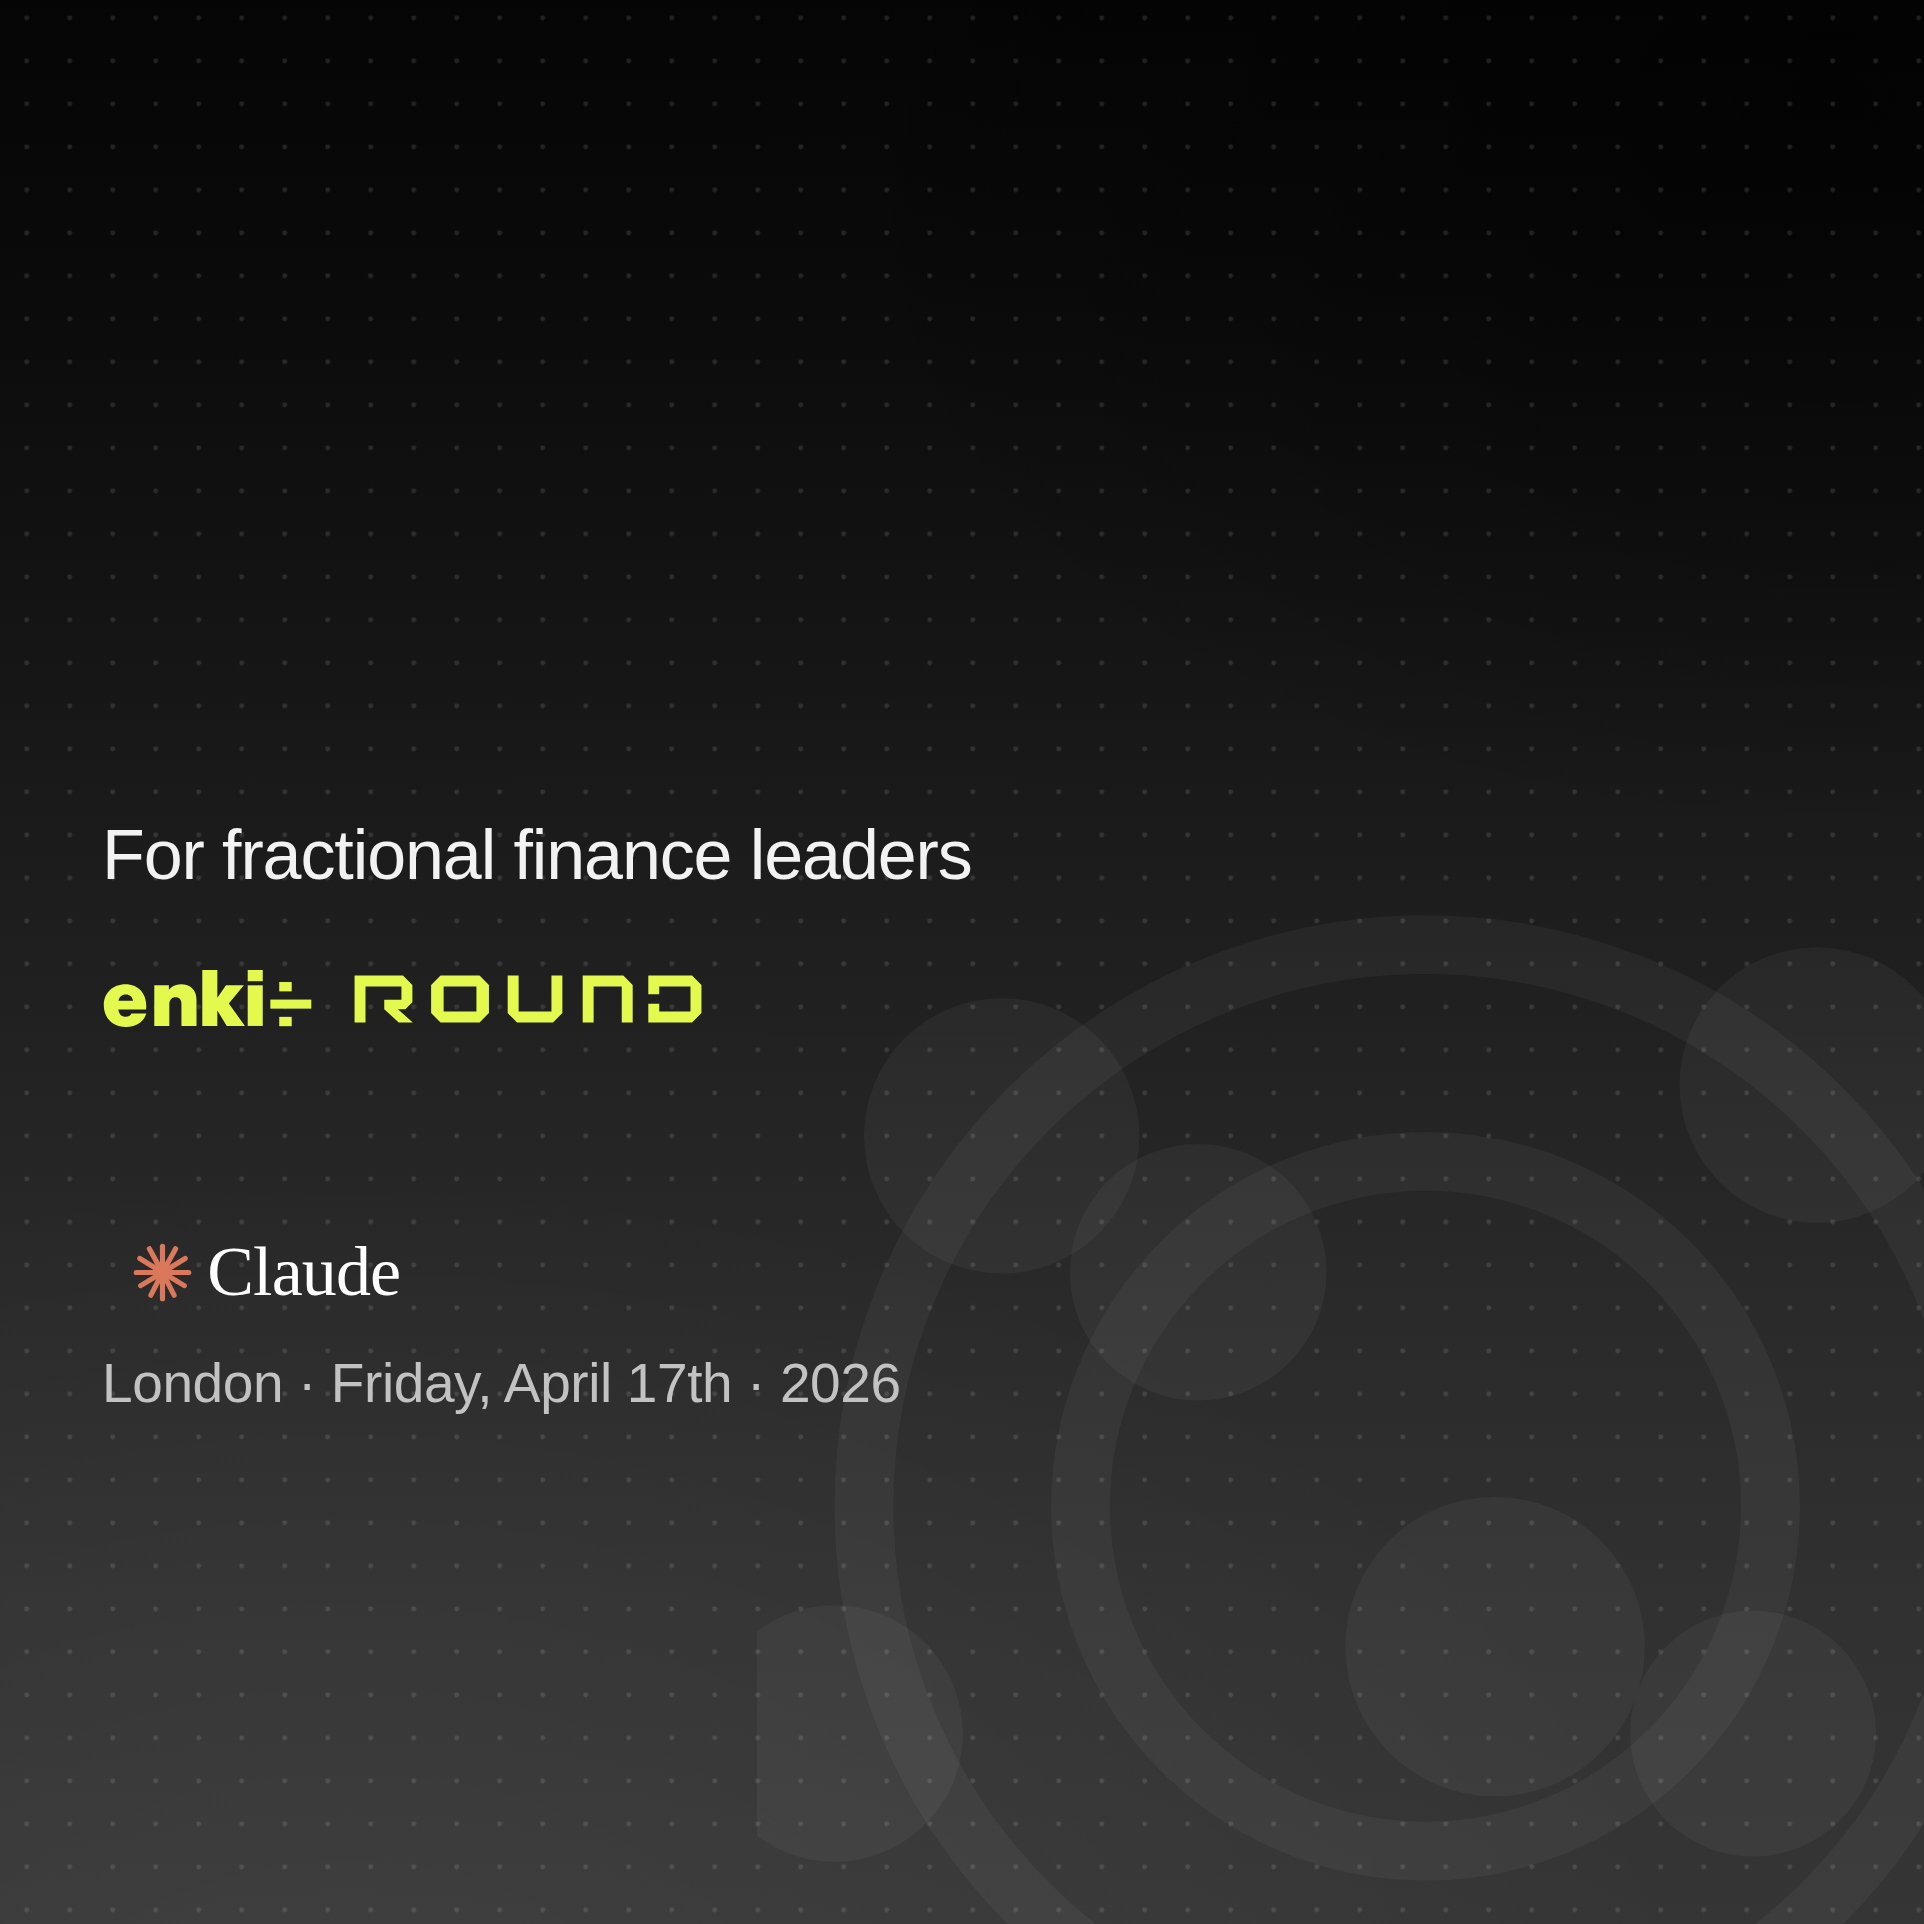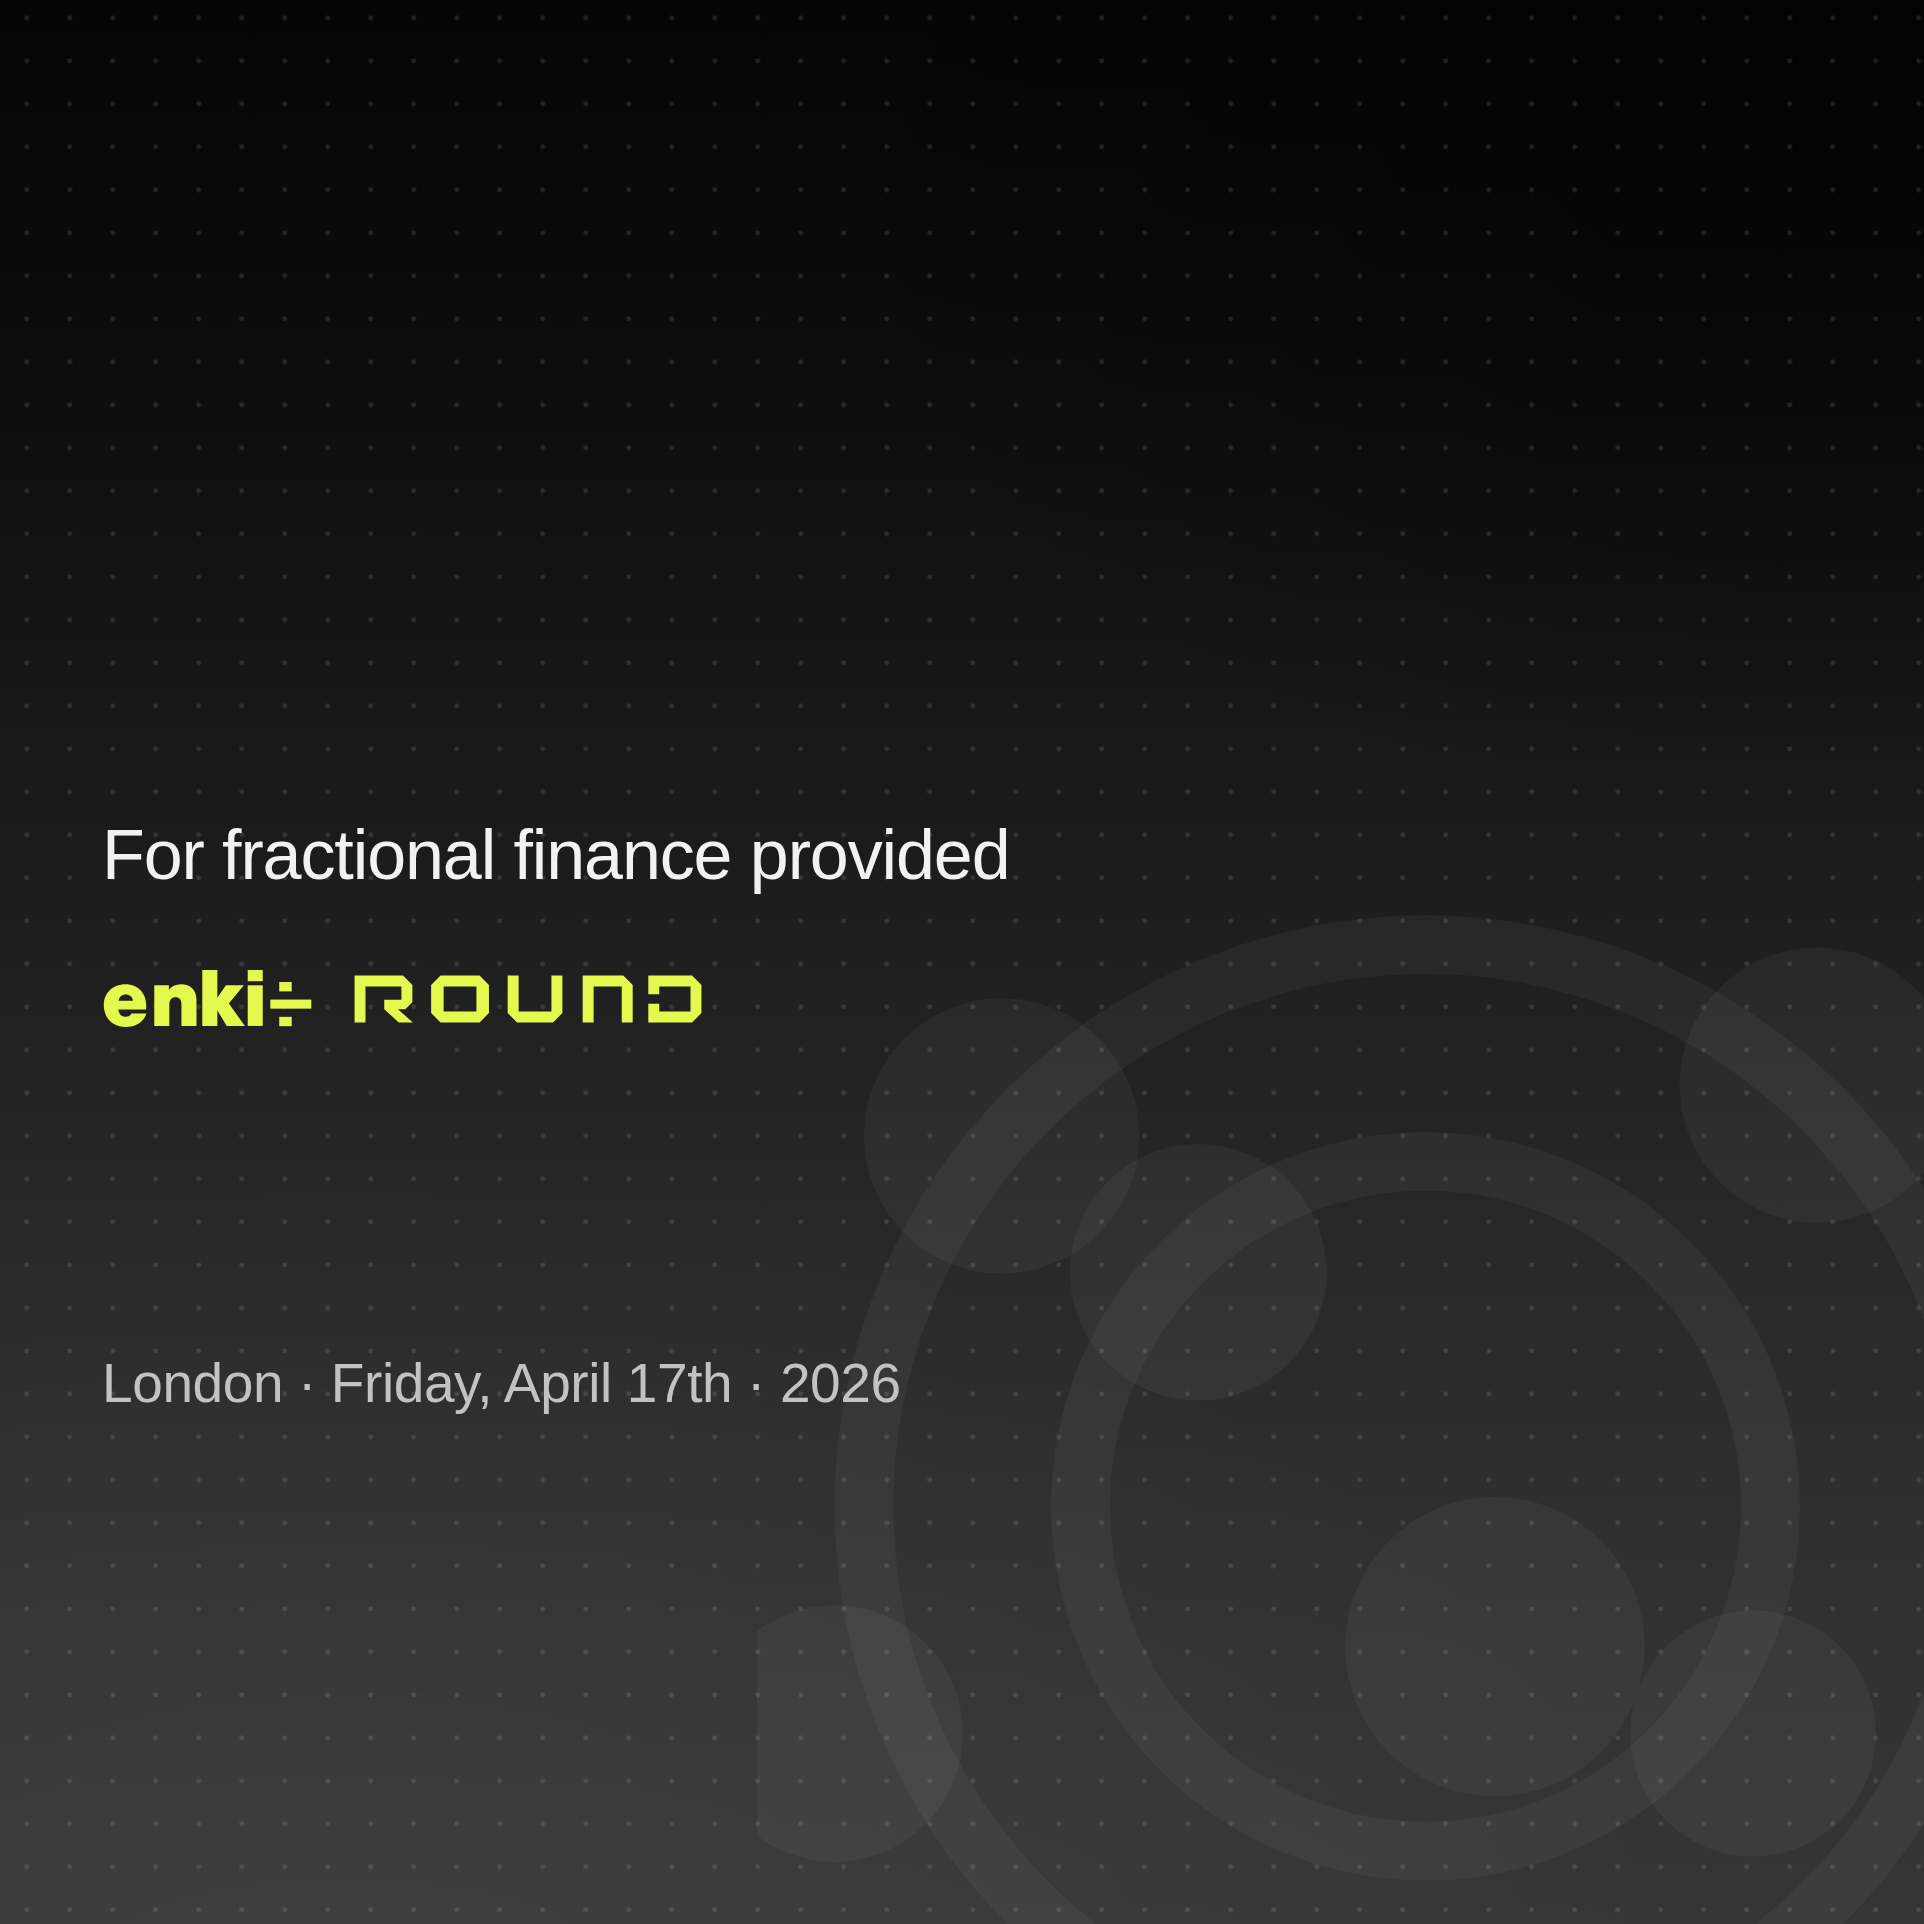--- a/index.html
+++ b/index.html
@@ -171,21 +171,21 @@
         <circle cx="745" cy="690" r="92"></circle>
 
         <circle cx="552" cy="625" r="112"></circle>
       </g>
     </svg>
   </div>
 
   <div class="content">
 
 
-    <p class="subtitle">For fractional finance provided</p>
+    <p class="subtitle">For fractional finance leaders</p>
 
     <div class="logo-row">
 
       <span class="enki-logo" title="enki÷">
         <svg viewBox="0 0 236 64" xmlns="http://www.w3.org/2000/svg" aria-hidden="true">
           <g fill="#E4F94E">
 
             <path d="M26.5 16C11.9 16 2 25.9 2 39.6 2 53.6 11.8 64 26.8 64c11.8 0 20.1-5.9 23-15.1H33.1c-1.3 2.4-3.5 3.6-6.3 3.6-4.9 0-7.9-3-8.4-8.2h31.1c.1-1.3.2-2.6.2-4C49.7 25.9 40.5 16 26.5 16zm-8 18.6c.8-4.6 3.7-7.2 8.2-7.2 4.5 0 7.5 2.7 8.1 7.2H18.5z"></path>
 
             <path d="M88.4 16c-5.8 0-10.3 2.3-13.3 6.3V17.2H58.7V62.8h16.9V38.7c0-5.1 2.6-8.1 7-8.1 4.3 0 6.6 2.8 6.6 7.6V62.8h16.9V33.4C106.1 22.6 99.5 16 88.4 16z"></path>
@@ -217,19 +217,39 @@
 
             <path d="M378 2h56l12 12v36l-12 12h-56V38h14v10h40V16h-40v10h-14V2z"></path>
           </g>
         </svg>
       </span>
 
     </div>
 
     <div class="credits-row">
 
+      <span class="claude-lockup">
+        <svg class="claude-burst" viewBox="0 0 100 100" xmlns="http://www.w3.org/2000/svg" aria-hidden="true">
+          <g stroke="#D9785A" stroke-width="8.5" stroke-linecap="round" fill="none">
+            <line x1="50" y1="50" x2="50" y2="7"></line>
+            <line x1="50" y1="50" x2="71.5" y2="11.2"></line>
+            <line x1="50" y1="50" x2="87.2" y2="27"></line>
+            <line x1="50" y1="50" x2="93" y2="50"></line>
+            <line x1="50" y1="50" x2="85.8" y2="71.5"></line>
+            <line x1="50" y1="50" x2="69" y2="87.2"></line>
+            <line x1="50" y1="50" x2="50" y2="93"></line>
+            <line x1="50" y1="50" x2="31" y2="87.2"></line>
+            <line x1="50" y1="50" x2="14.2" y2="71.5"></line>
+            <line x1="50" y1="50" x2="7" y2="50"></line>
+            <line x1="50" y1="50" x2="12.8" y2="27"></line>
+            <line x1="50" y1="50" x2="28.5" y2="11.2"></line>
+          </g>
+          <circle cx="50" cy="50" r="9" fill="#D9785A"></circle>
+        </svg>
+        <span class="claude-word">Claude</span>
+      </span>
     </div>
 
     <p class="meta">London · Friday, April 17th · 2026</p>
 
   </div>
 </div>
 
 
 </body></html>

